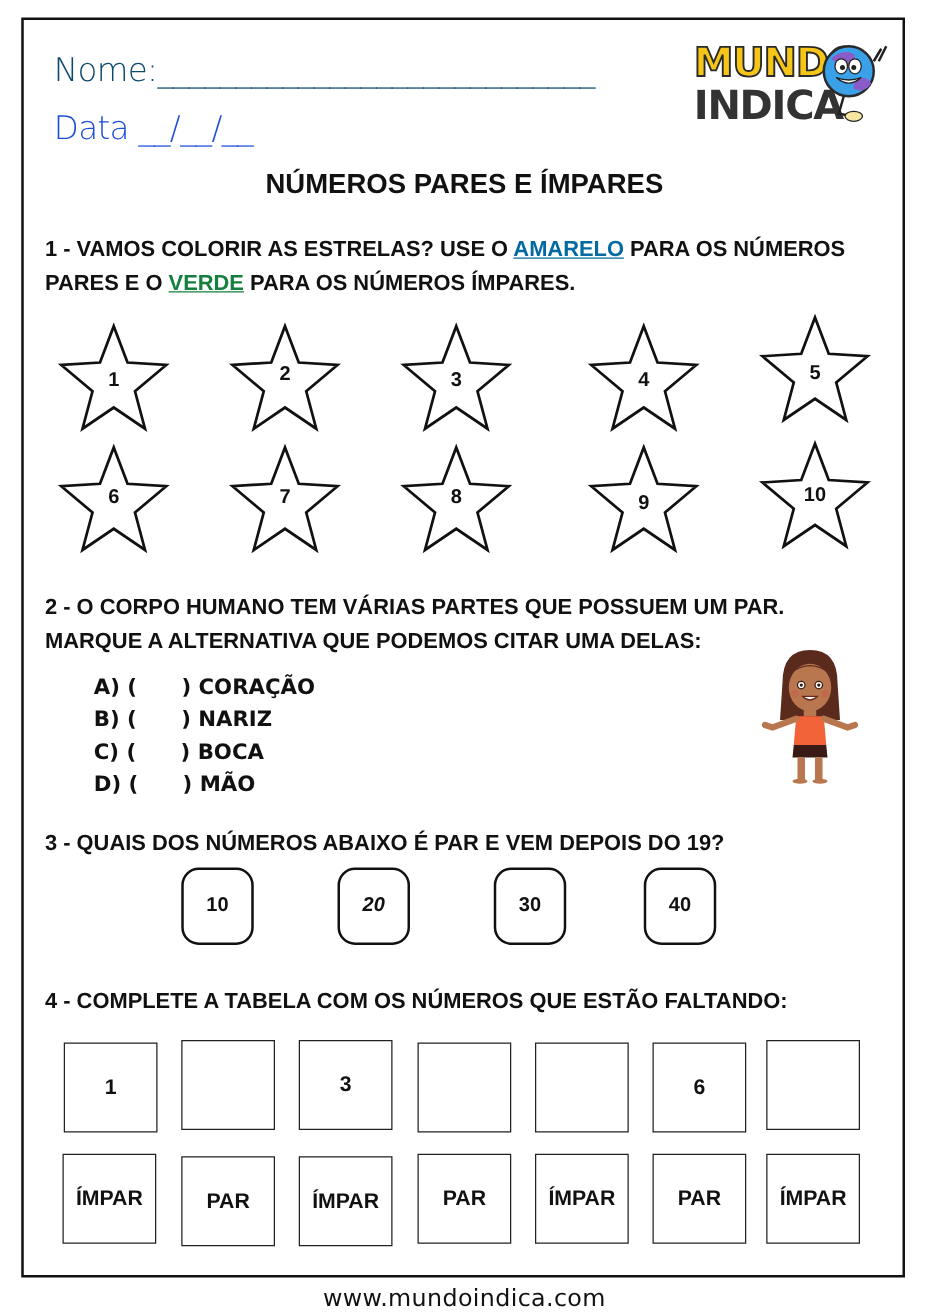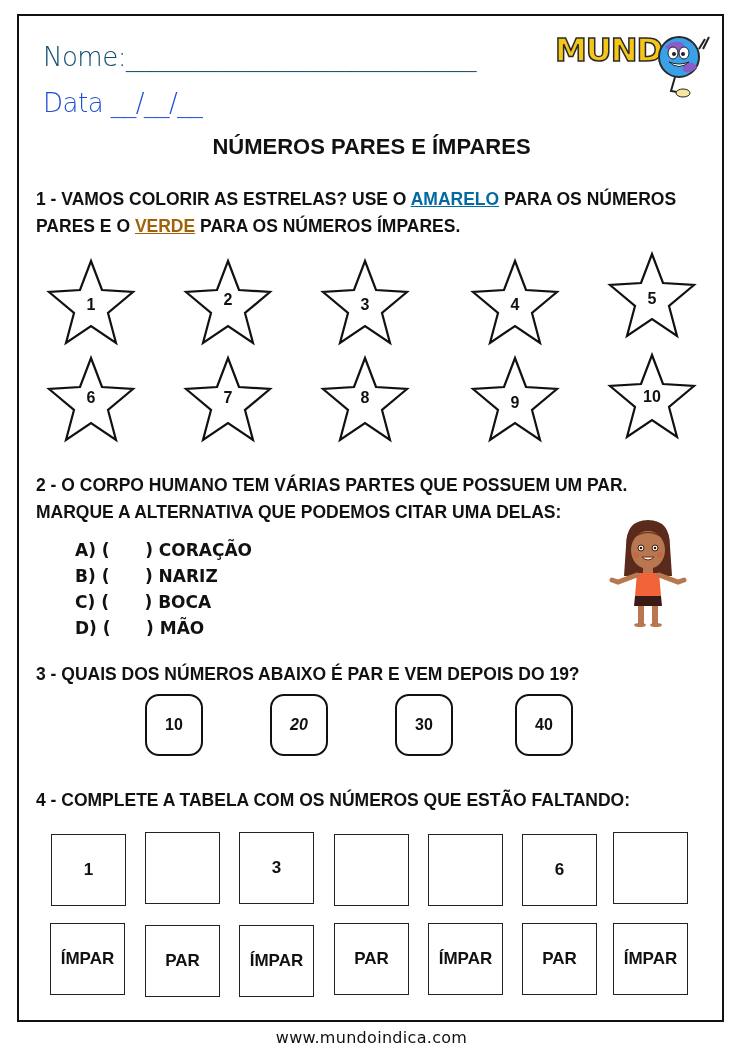--- a/index.html
+++ b/index.html
@@ -7,40 +7,41 @@
   .frame { position:absolute; left:17px; top:14px; width:707px; height:1008px; border:2px solid #111; box-sizing:border-box; }
   .abs { position:absolute; }
   .name-line { left:43px; top:42px; font-size:26px; font-family:"DejaVu Sans", sans-serif; font-weight:300; letter-spacing:-0.5px; color:#0c4a6e; white-space:nowrap; }
   .date-line { left:43px; top:88px; font-size:26px; font-family:"DejaVu Sans", sans-serif; font-weight:300; letter-spacing:-0.5px; color:#1d4ed8; white-space:nowrap; }
   .logo { left:555px; top:33px; width:160px; height:70px; }
   .logo .mundo { position:absolute; left:0; top:0; font-family:"DejaVu Sans", sans-serif; font-weight:bold; font-size:32px; color:#f5c518; letter-spacing:-1px; -webkit-text-stroke:1.5px #2a2a2a; line-height:34px; }
   .logo .indica { position:absolute; left:0; top:34px; font-family:"DejaVu Sans", sans-serif; font-weight:bold; font-size:32px; color:#333; letter-spacing:-1px; line-height:34px; }
   .title { left:0; width:743px; top:134px; text-align:center; font-size:22px; font-weight:bold; font-family:"Liberation Sans", sans-serif; color:#111; }
   .q { font-weight:bold; font-size:17.5px; line-height:27px; color:#111; left:36px; width:680px; }
   .q .yellow { color:#0369a1; text-decoration:underline; }
-  .q .green { color:#a16207; text-decoration:underline; }
+  .q .green { color:#15803d; text-decoration:underline; }
   .star { position:absolute; width:92px; height:88px; }
   .star svg { position:absolute; left:0; top:0; }
   .star span { position:absolute; left:0; width:92px; text-align:center; font-weight:bold; font-size:16px; color:#111; }
   .opt { left:75px; font-size:17px; font-family:"DejaVu Sans", sans-serif; font-weight:700; color:#111; white-space:pre; line-height:26px; }
   .girl { left:608px; top:518px; width:80px; height:110px; }
   .numbox { position:absolute; width:58px; height:62px; border:2px solid #111; border-radius:14px; box-sizing:border-box; display:flex; align-items:center; justify-content:center; font-weight:bold; font-size:16px; }
   .tcell { position:absolute; width:75px; height:72px; border:1.5px solid #222; box-sizing:border-box; display:flex; align-items:center; justify-content:center; font-weight:bold; font-size:17px; }
-  .footer { left:0; width:743px; top:1028px; text-align:center; font-size:16px; font-family:"DejaVu Sans", sans-serif; color:#111; letter-spacing:0.3px; }
+  .footer { left:0; width:743px; top:1028px; text-align:center; font-size:19px; font-family:"DejaVu Sans", sans-serif; color:#111; letter-spacing:0.3px; }
 </style>
 </head>
 <body>
 
 <div class="frame"></div>
 
 <div class="abs name-line">Nome:____________________________</div>
 <div class="abs date-line">Data __/__/__</div>
 
 <div class="abs logo">
   <span class="mundo">MUNDO</span>
+  <span class="indica">INDICA</span>
   <svg style="position:absolute;left:98px;top:-4px" width="62" height="72" viewBox="0 0 62 72">
     <circle cx="26" cy="28" r="20" fill="#3aa0e8" stroke="#2a2a2a" stroke-width="2"></circle>
     <path d="M12 18 Q20 10 30 14 Q34 22 26 26 Q18 24 12 18Z" fill="#8b5cc7"></path>
     <path d="M30 36 Q40 30 44 38 Q38 46 30 42Z" fill="#8b5cc7"></path>
     <ellipse cx="20" cy="24" rx="5" ry="6" fill="#fff" stroke="#222" stroke-width="1"></ellipse>
     <ellipse cx="31" cy="24" rx="5" ry="6" fill="#fff" stroke="#222" stroke-width="1"></ellipse>
     <circle cx="21" cy="25" r="2" fill="#222"></circle>
     <circle cx="30" cy="25" r="2" fill="#222"></circle>
     <path d="M16 33 Q26 42 36 33 Q26 37 16 33Z" fill="#fff" stroke="#222" stroke-width="1"></path>
     <path d="M46 20 L52 10 M50 20 L56 8" stroke="#222" stroke-width="2" fill="none"></path>

